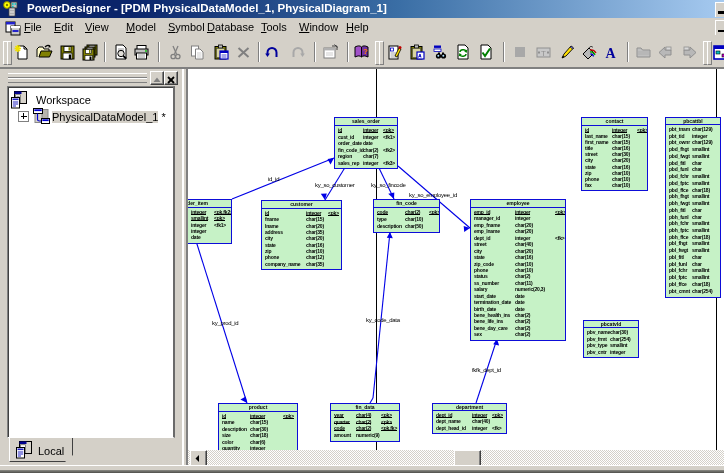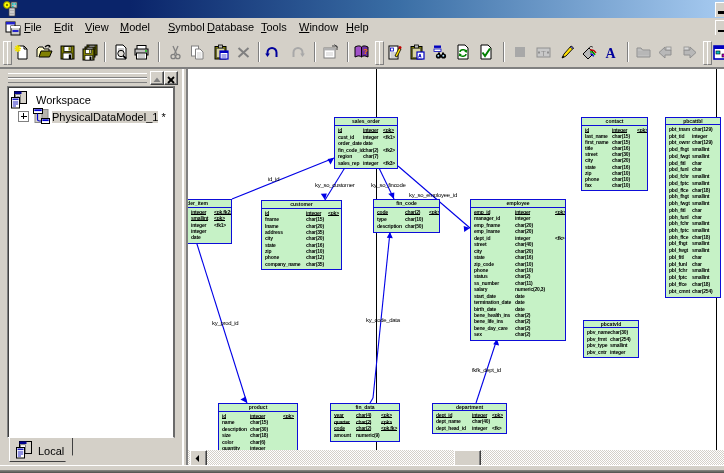--- a/index.html
+++ b/index.html
@@ -73,37 +73,38 @@
  <circle cx="5" cy="4" r="3.4" fill="#ffff00" stroke="#808000" stroke-width="1"></circle>
  <circle cx="5" cy="4" r="1.2" fill="#808000"></circle>
  <rect x="9" y="1" width="6" height="6" fill="#c0c0c0" stroke="#404040" stroke-width="0.8"></rect>
  <rect x="10" y="2.2" width="1.6" height="1.6" fill="#00c0c0"></rect>
       <rect x="12.6" y="2.2" width="1.6" height="1.6" fill="#00c0c0"></rect>
  <rect x="10" y="4.8" width="1.6" height="1.6" fill="#00c0c0"></rect>
  <rect x="7" y="7" width="6" height="8" fill="#e8e8e8" stroke="#404040" stroke-width="0.8"></rect>
  <rect x="8" y="8.5" width="4" height="2" fill="#b0b0b0"></rect>
       <rect x="8" y="11.5" width="4" height="2" fill="#b0b0b0"></rect>
 </svg>
+<div class="txt">PowerDesigner - [PDM PhysicalDataModel_1, PhysicalDiagram_1]</div>
 <div class="abs" style="left:715px;top:2px;width:9px;height:14px;background:#d4d0c8;border-top:1px solid #fff;border-left:1px solid #fff;">
  <div class="abs" style="left:2px;top:8px;width:7px;height:3px;background:#000;"></div>
     </div>
 </div>
 
 <div id="menubar" class="abs">
     <svg class="abs" style="left:5px;top:2px" width="16" height="16" viewBox="0 0 16 16">
  <rect x="1" y="2" width="9" height="10" fill="#fff" stroke="#000" stroke-width="1"></rect>
  <rect x="1" y="2" width="9" height="2.5" fill="#2222cc"></rect>
  <rect x="6" y="6" width="9" height="9" fill="#c8c8c8" stroke="#000" stroke-width="1"></rect>
  <rect x="6" y="6" width="9" height="2.2" fill="#fff"></rect>
  <rect x="7.5" y="10" width="6" height="2" fill="#2222cc"></rect>
 </svg>
     <div class="mi" style="left:24px"><u>F</u>ile</div>
     <div class="mi" style="left:54px"><u>E</u>dit</div>
     <div class="mi" style="left:85px"><u>V</u>iew</div>
-    <div class="mi" style="left:120px"><u>M</u>odel</div>
+    <div class="mi" style="left:126px"><u>M</u>odel</div>
     <div class="mi" style="left:168px"><u>S</u>ymbol</div>
     <div class="mi" style="left:207px"><u>D</u>atabase</div>
     <div class="mi" style="left:261px"><u>T</u>ools</div>
     <div class="mi" style="left:299px"><u>W</u>indow</div>
     <div class="mi" style="left:346px"><u>H</u>elp</div>
     <div class="abs" style="left:715px;top:2px;width:9px;height:14px;background:#d4d0c8;border-top:1px solid #fff;border-left:1px solid #fff;">
       <div class="abs" style="left:2px;top:9px;width:6px;height:2px;background:#000;"></div>
     </div>
   </div>
 <div id="toolbar" class="abs">

